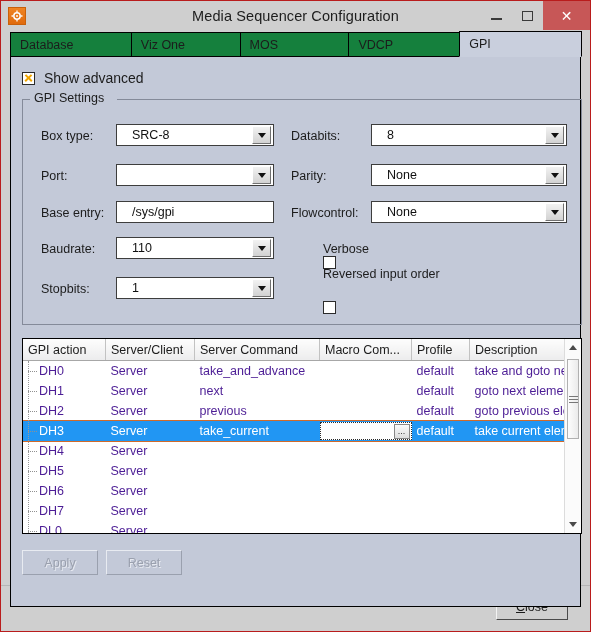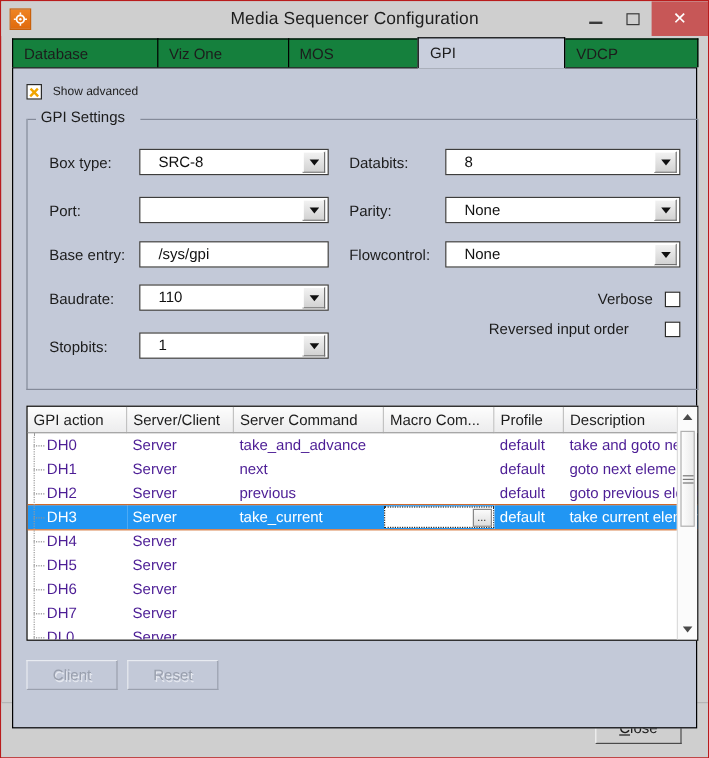--- a/index.html
+++ b/index.html
@@ -163,21 +163,21 @@
     left: 1px;
     top: 4.5px;
     width: 9px;
     height: 2.4px;
     background: #f0a500;
   }
   .chk.checked::before { transform: rotate(45deg); }
   .chk.checked::after  { transform: rotate(-45deg); }
   .show-adv .lbl {
     margin-left: 9px;
-    font-size: 10px;
+    font-size: 14px;
     color: #1c1c1c;
   }
 
   
   .groupbox {
     position: absolute;
     left: 11px;
     top: 42px;
     width: 560px;
     height: 226px;
@@ -246,22 +246,23 @@
   .arrow-dn {
     width: 0; height: 0;
     border-left: 4.5px solid transparent;
     border-right: 4.5px solid transparent;
     border-top: 5px solid #101010;
   }
 
   .rt-check {
     position: absolute;
     display: flex;
-    align-items: center;
+    align-items: flex-start;
     justify-content: flex-end;
+    flex-direction: column;
   }
   .rt-check .lbl {
     font-size: 12.5px;
     color: #1c1c1c;
     margin-right: 10px;
     white-space: nowrap;
   }
 
   
   .tablebox {
@@ -485,25 +486,25 @@
   <div class="tabstrip">
     <div class="tab" style="width:122px">
         <span>Database</span>
       </div>
     <div class="tab" style="width:110px">
         <span>Viz One</span>
       </div>
     <div class="tab" style="width:110px">
         <span>MOS</span>
       </div>
+    <div class="tab" style="width:112px">
+        <span>VDCP</span>
+      </div>
     <div class="tab active" style="width:123px">
         <span>GPI</span>
-      </div>
-    <div class="tab" style="width:112px">
-        <span>VDCP</span>
       </div>
   </div>
 
   <div class="panel">
 
     <div class="show-adv">
       <div class="chk checked"></div>
       <span class="lbl">Show advanced</span>
     </div>
 
@@ -686,21 +687,21 @@
               <i></i>
             </span>
         </div>
         <div class="sb-btn" style="position:absolute;bottom:0;left:0;right:0;">
             <i class="sb-arrow-dn"></i>
           </div>
       </div>
     </div>
 
     <div class="btn disabled" style="left:11px; top:493px; width:76px;">
-      <span>Client</span>
+      <span>Apply</span>
     </div>
     <div class="btn disabled" style="left:95px; top:493px; width:76px;">
       <span>Reset</span>
     </div>
   </div>
 
   <div class="footer">
     <div class="close-btn">
       <span class="mnemo">C</span>
         <span>lose</span>

